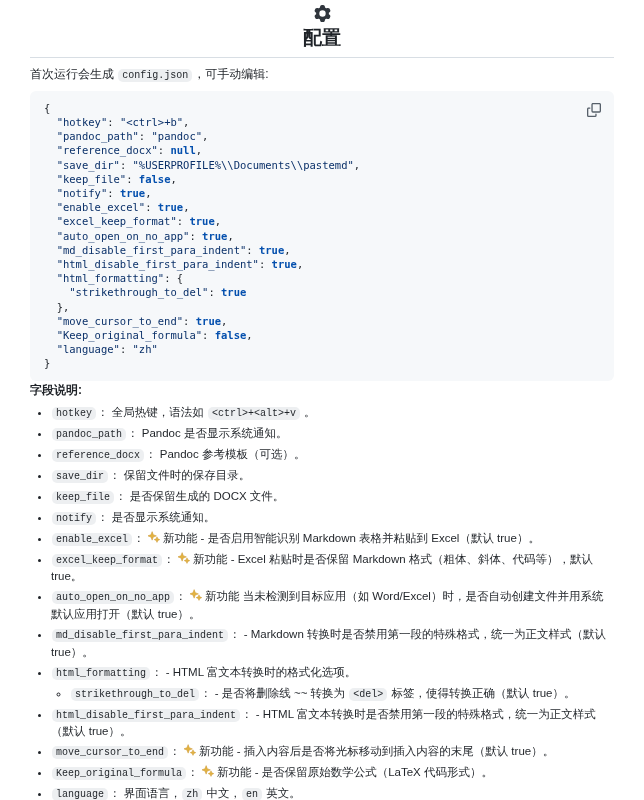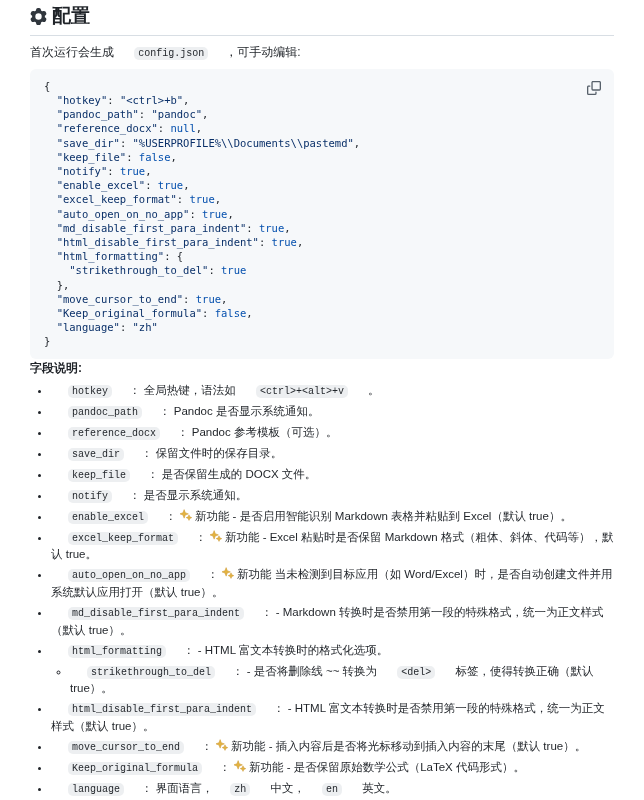--- a/index.html
+++ b/index.html
@@ -9,51 +9,52 @@
     font-family:"Liberation Sans","DejaVu Sans",sans-serif;
     -webkit-font-smoothing:antialiased;
   }
   .page{padding:4px 30px 0 30px;box-sizing:border-box;width:644px;}
 
   h2.section-heading{
     display:flex;align-items:center;gap:5px;
     margin:0;padding:1px 0 7px 0;
     font-size:19px;font-weight:700;line-height:1.2;
     border-bottom:1px solid #d8dee4;
+    flex-direction:column;
   }
   .h-icon svg{width:17px;height:17px;display:block;fill:#30363d;}
 
   .para{font-size:12px;line-height:1.5;margin:7px 0 0 0;}
 
   .inline-code{
     font-family:"Liberation Mono","DejaVu Sans Mono",monospace;
     font-size:10px;
     background:rgba(175,184,193,0.22);
     border-radius:5px;
     padding:1px 4px;
-    margin:0 17px;
+    margin:0 1px;
     white-space:nowrap;
   }
 
   .code-block{
     position:relative;
     background:#f6f8fa;
     border-radius:6px;
     margin-top:8px;
     padding:10px 14px;
   }
   .code-block pre{
     margin:0;overflow:hidden;
     font-family:"Liberation Mono","DejaVu Sans Mono",monospace;
     font-size:10.5px;line-height:14.2px;
   }
   .code-line{white-space:pre;}
   .tk-k{color:#0a3069;}
   .tk-s{color:#0a3069;}
-  .tk-v{color:#0550ae;}
+  .tk-v{color:#0550ae;font-weight:bold;}
   .tk-p{color:#24292f;}
 
   .copy-btn{
     position:absolute;top:7px;right:8px;
     width:24px;height:24px;
     border:none;background:transparent;border-radius:4px;
     padding:5px;cursor:pointer;
   }
   .copy-btn svg{width:14px;height:14px;display:block;fill:#57606a;}
 

